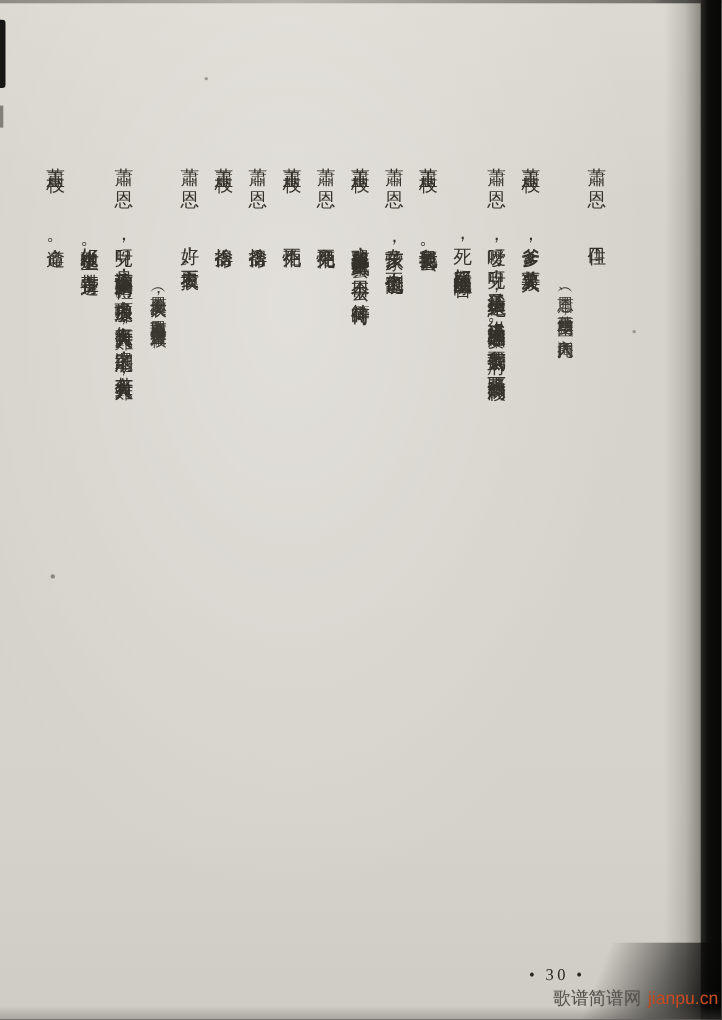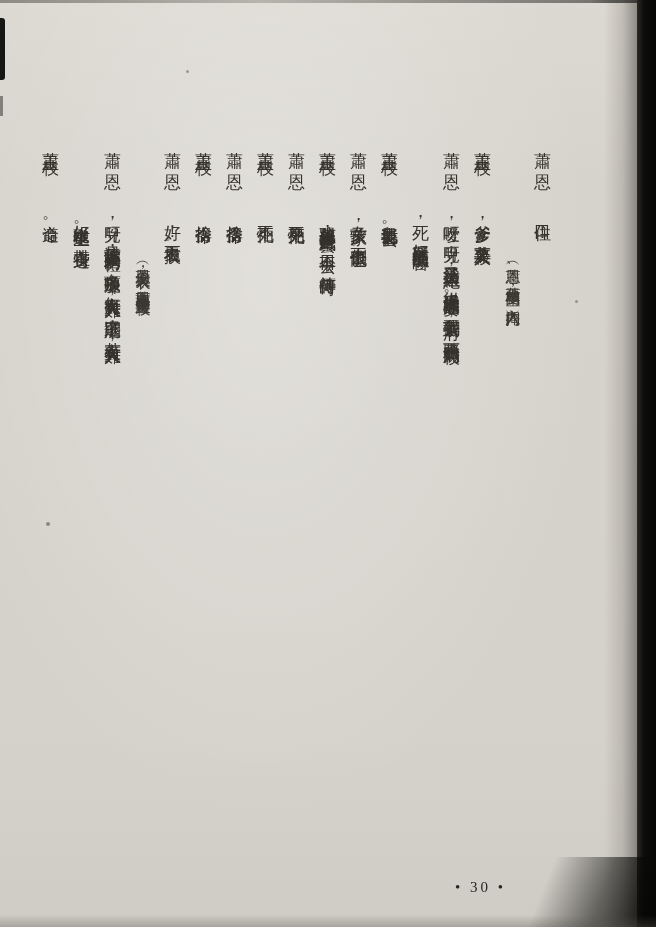--- a/index.html
+++ b/index.html
@@ -42,21 +42,21 @@
   .col { line-height:20px; margin-left:11px; font-size:17px; }
   .col.stage { font-size:15px; line-height:16px; margin-left:13px; padding-top:118px; letter-spacing:1px; color:#3b3932; }
   .col.cont { padding-top:74px; }
   .speaker { display:inline-block; height:74px; overflow:hidden; }
   .sp2 { letter-spacing:22px; }
   .sp3 { letter-spacing:4px; }
   .line { letter-spacing:1px; }
 
   
   .page-number {
-    position:absolute; left:455px; top:879px;
+    position:absolute; left:481px; top:879px;
     font-size:15px; letter-spacing:3px; color:#262520;
     font-family:"Liberation Serif","DejaVu Serif",serif;
   }
   .watermark {
     position:absolute; left:503px; top:898px; z-index:5;
     font-size:16px; white-space:nowrap;
     font-family:"Liberation Sans","DejaVu Sans",sans-serif;
     text-shadow:0 0 1px rgba(80,80,80,0.35);
   }
   .wm-name { color:var(--watermark_gray,#56544f); }
@@ -111,14 +111,17 @@
     <div class="col dialogue"><span class="speaker sp2">蕭恩</span><span class="line">兒呀，這是你婆家下來的聘禮，名喚慶頂珠。無有大災大難，還則罷了；若有大災大難，</span></div>
 
     <div class="col cont">好從水中逃生。帶在身邊！</div>
 
     <div class="col dialogue"><span class="speaker sp3">蕭玉枝</span><span class="line">遵命。</span></div>
 
   </div>
 
   <div class="page-number">• 30 •</div>
 
+  <div class="watermark">
+    <span class="wm-name">歌谱简谱网</span><span class="wm-url">jianpu.cn</span>
+  </div>
 
 </div>
 
 </body></html>

